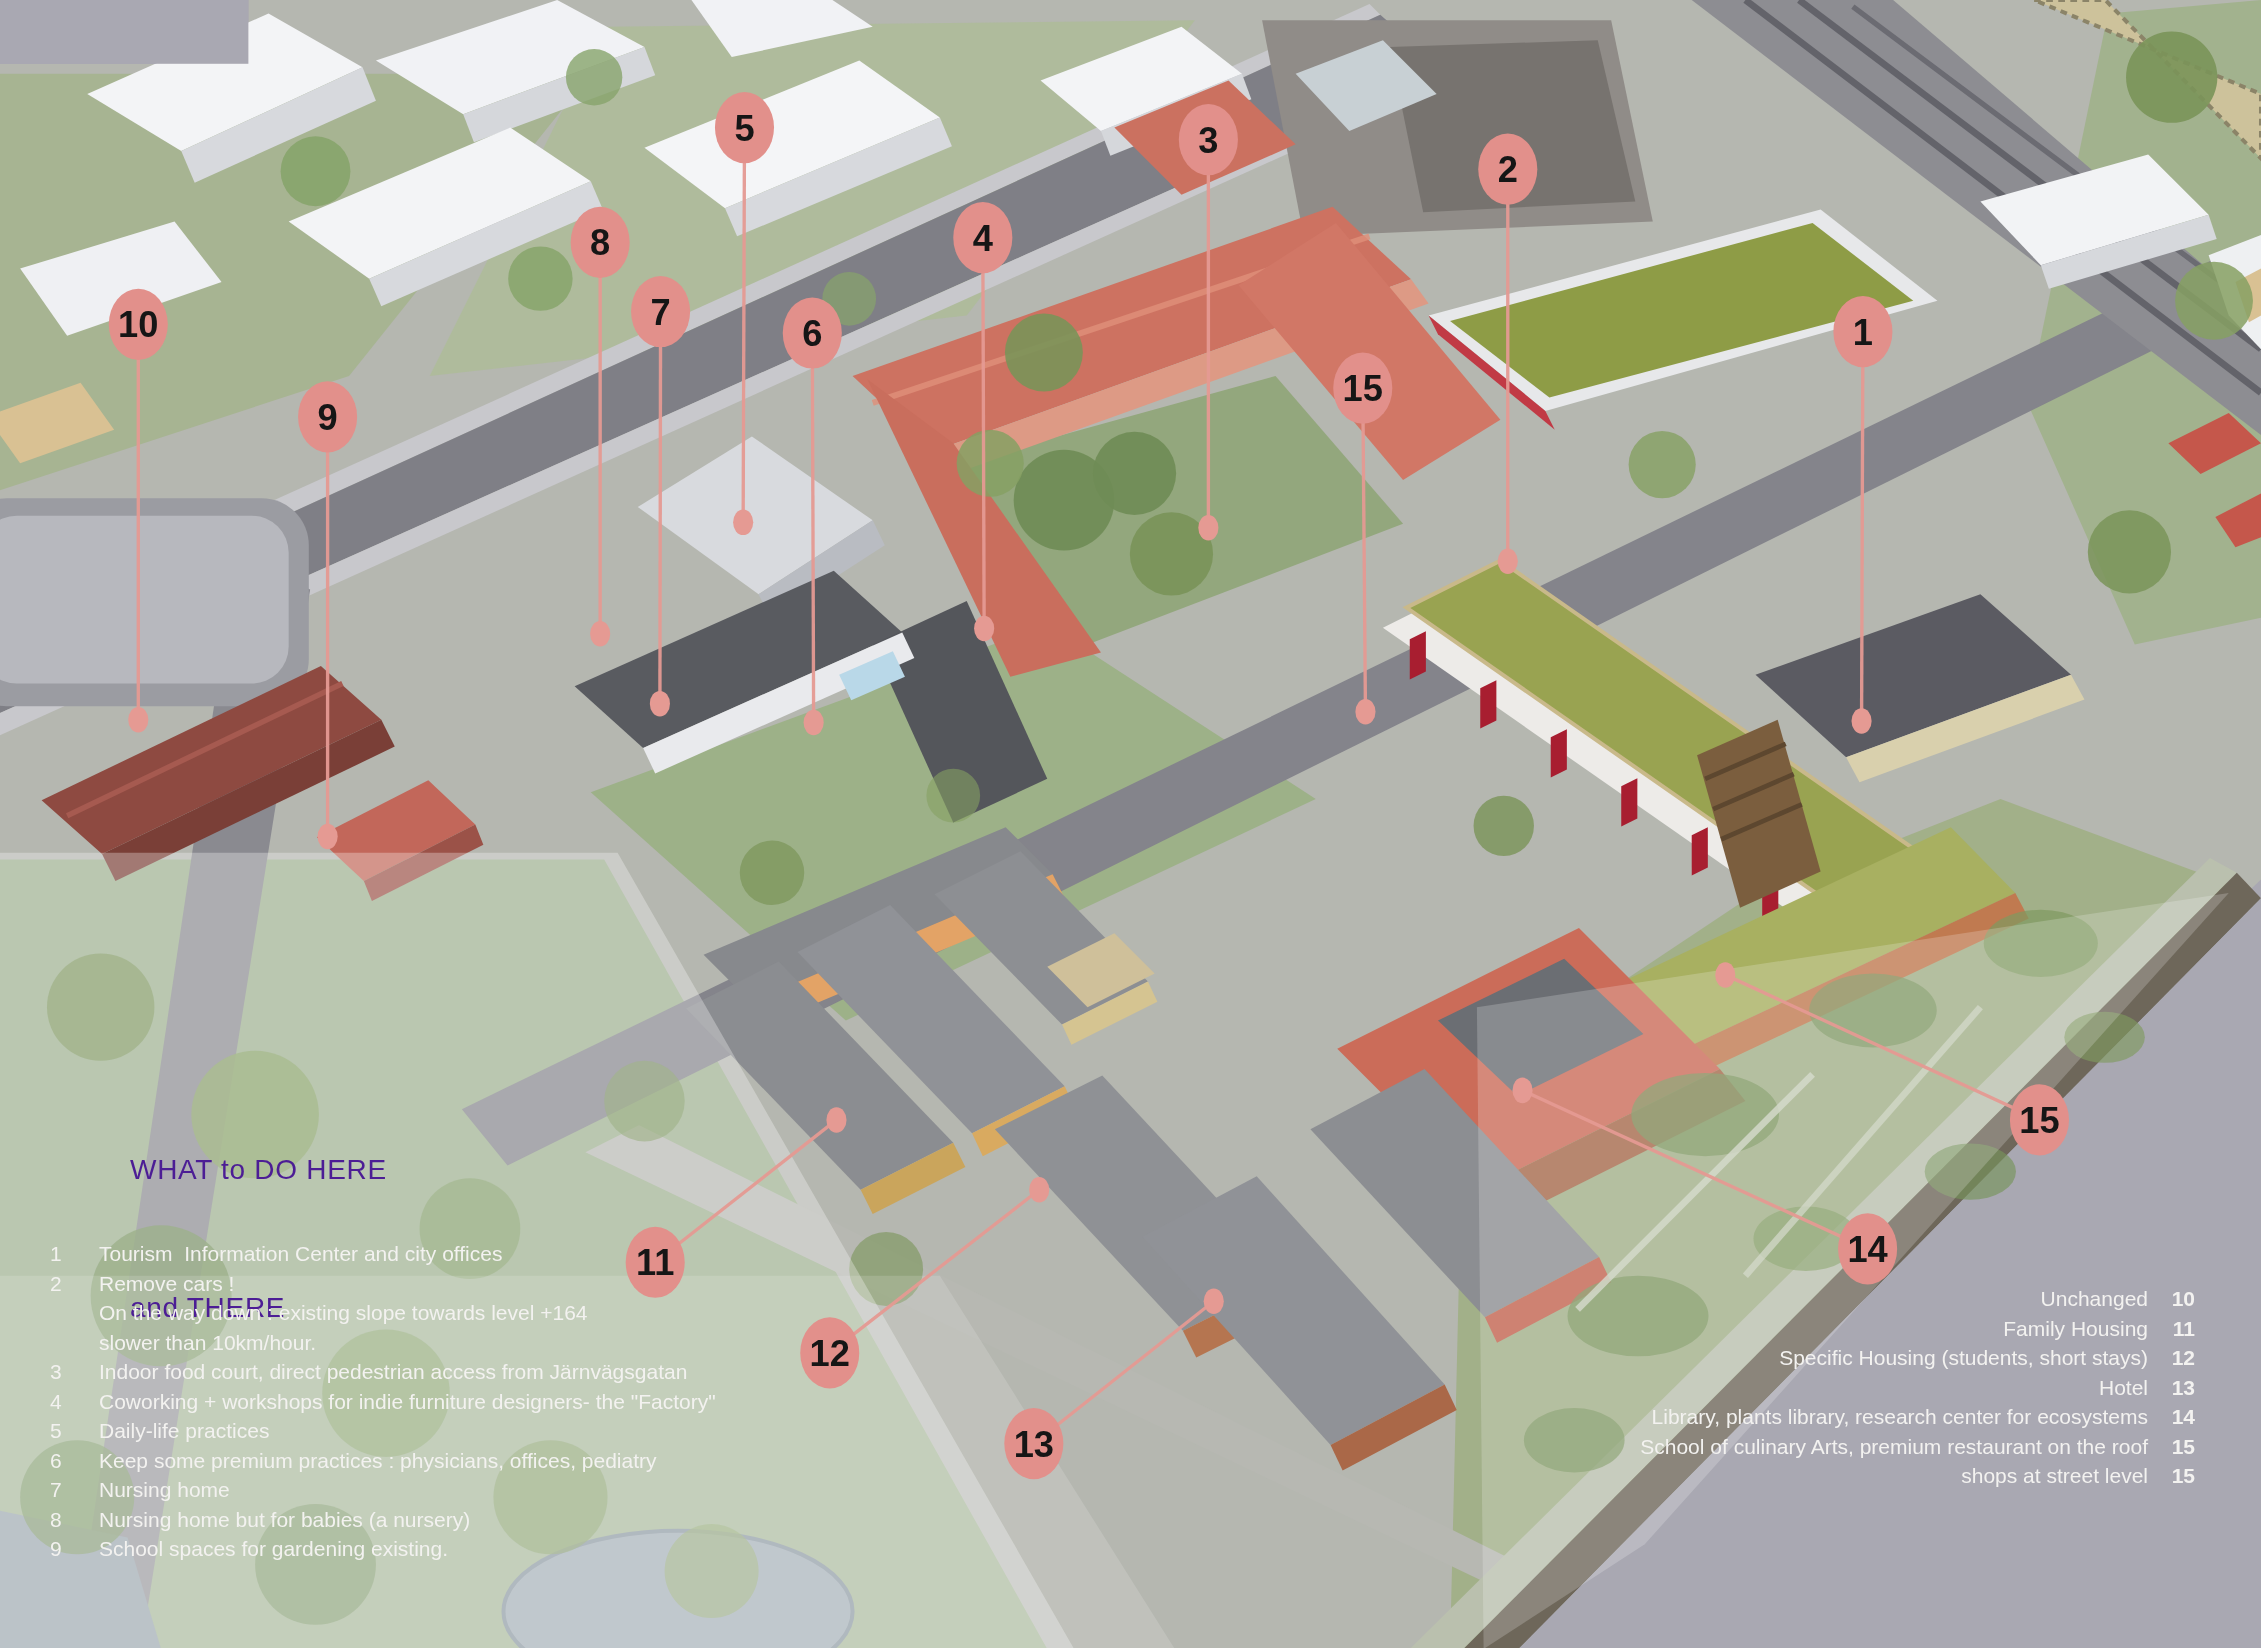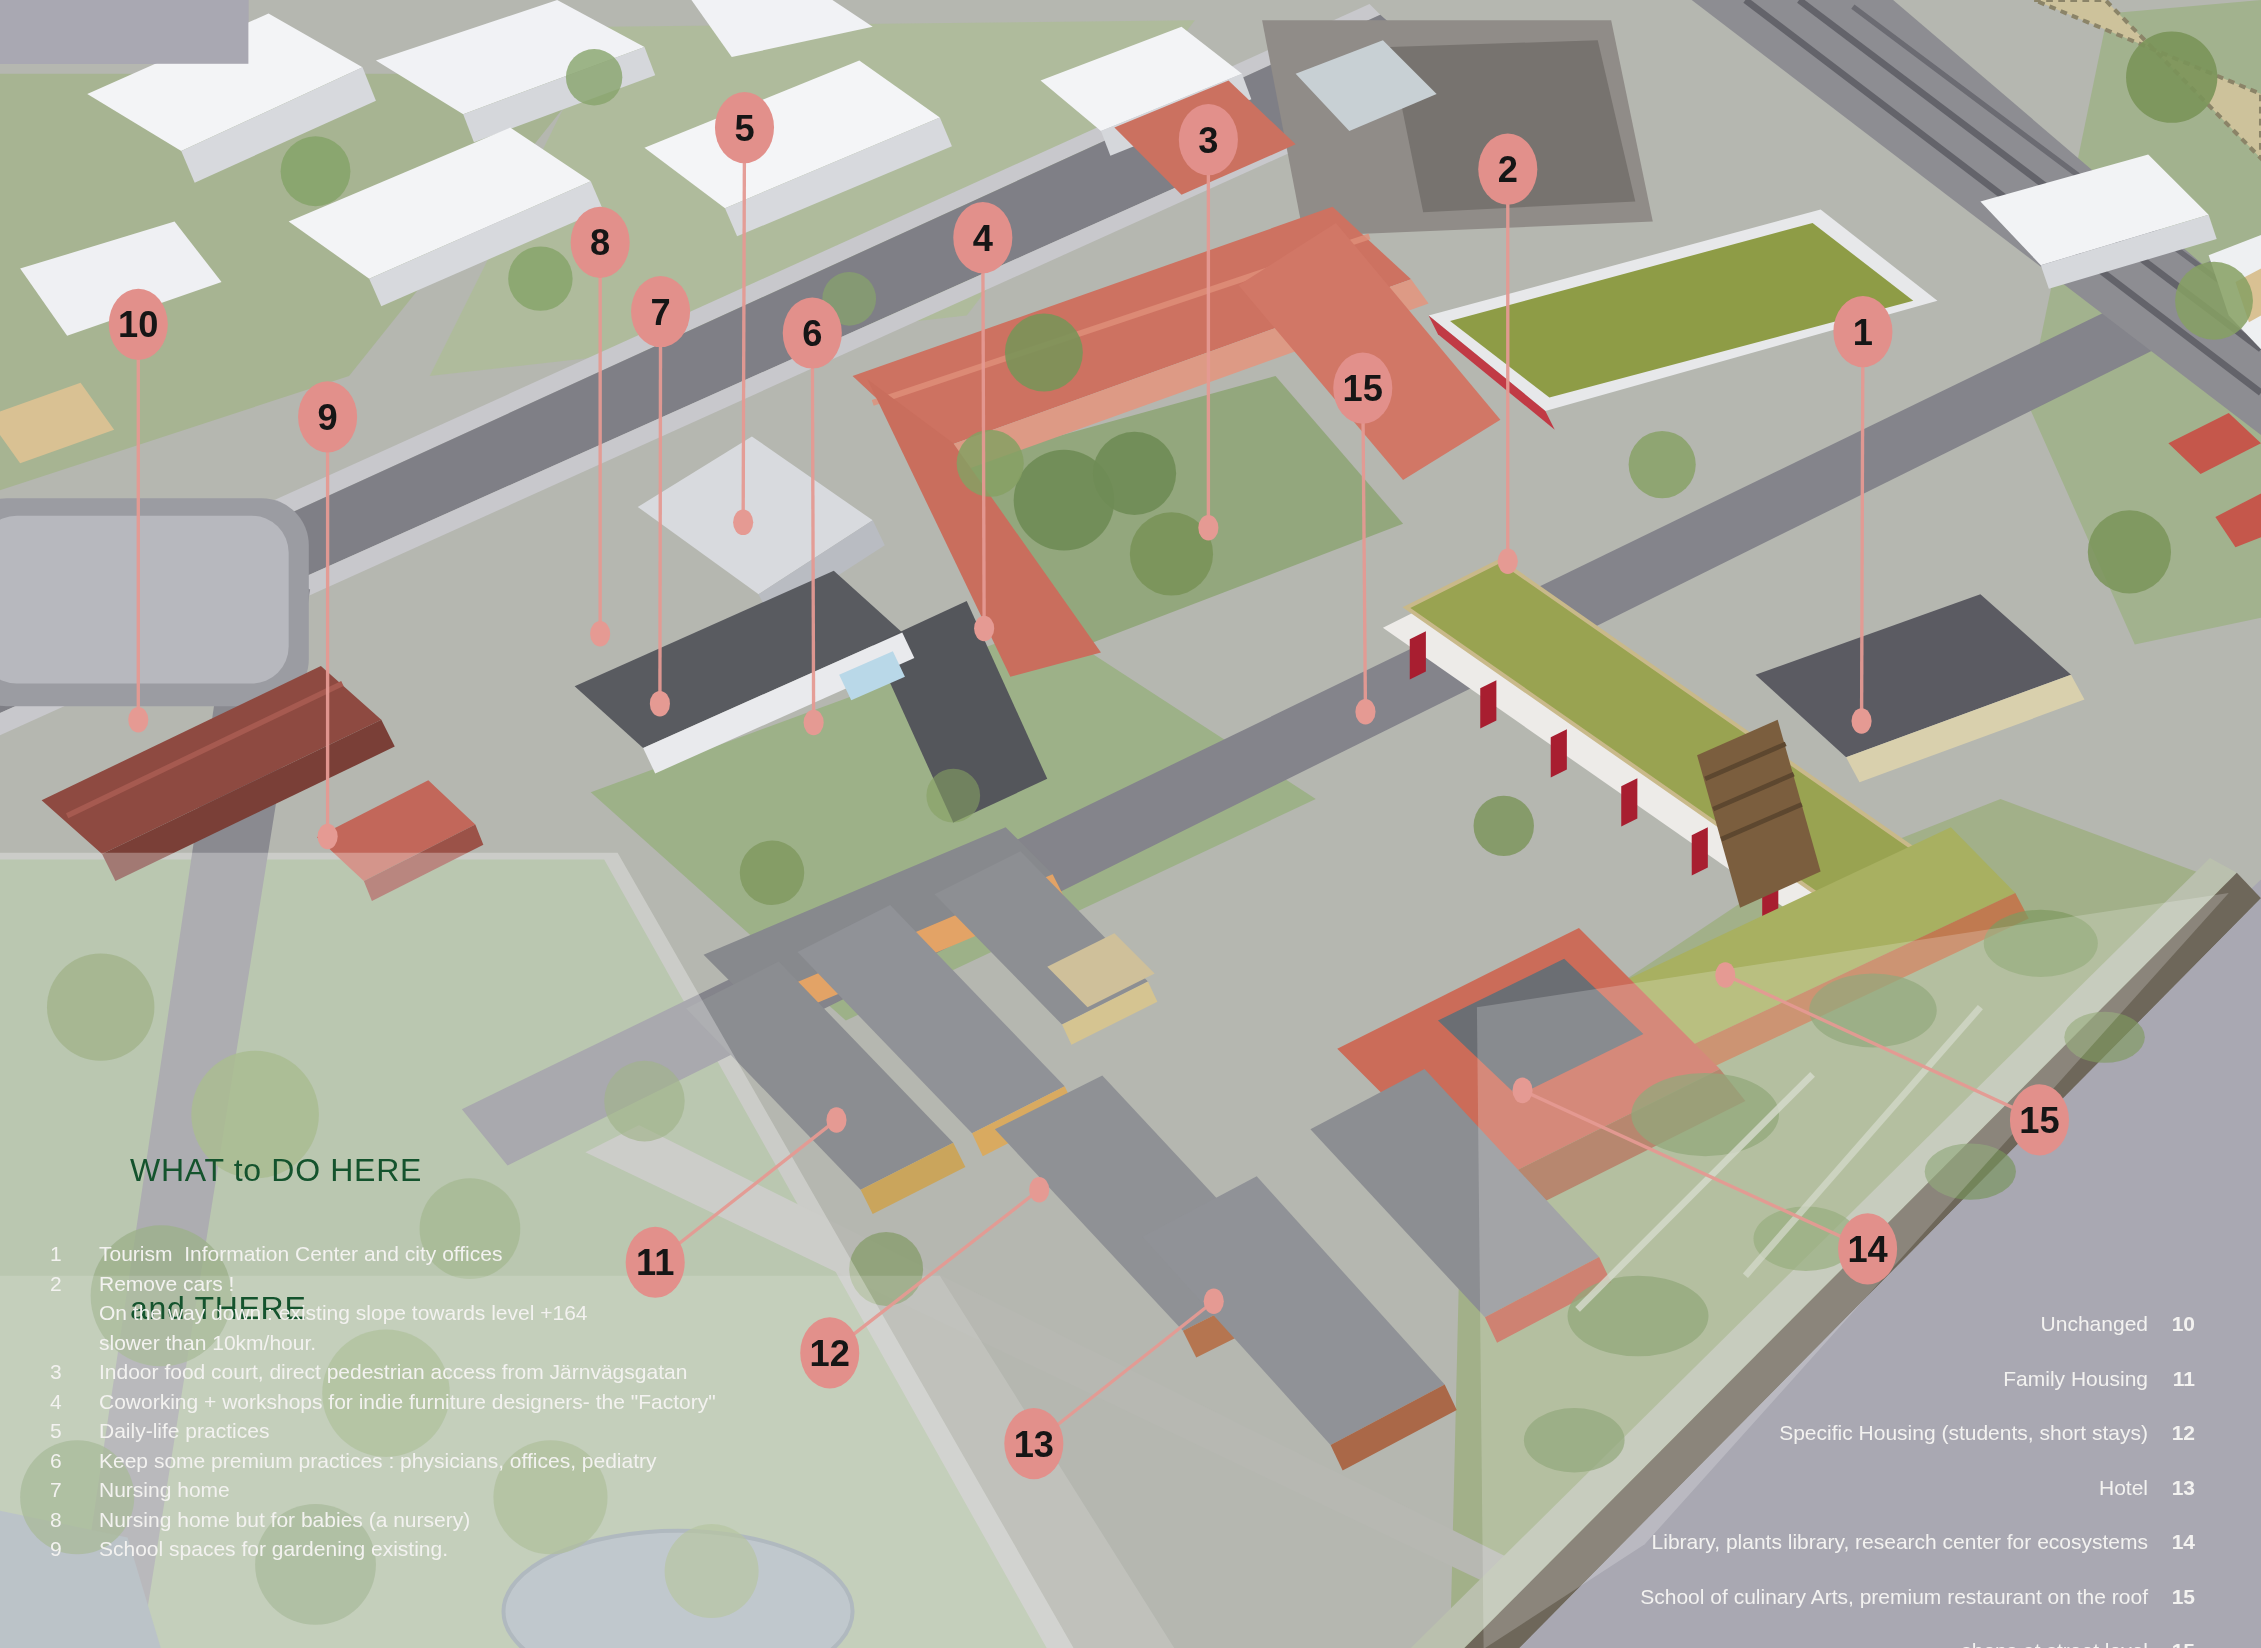--- a/index.html
+++ b/index.html
@@ -1,25 +1,25 @@
 <!DOCTYPE html>
 <html style="font-size:10.7px"><head>
 <meta charset="utf-8">
 <style>
   html,body{margin:0;padding:0;background:#a9a8b2;}
   #stage{position:relative;width:2261px;height:1649px;overflow:hidden;
          font-family:"Liberation Sans",sans-serif;}
   #scene,#overlay{position:absolute;left:0;top:0;width:100%;height:100%;}
-  .title{position:absolute;left:130px;top:1055px;color:#14532d;font-size:32px;
+  .title{position:absolute;left:130px;top:1055px;color:#4c1d95;font-size:28px;
          line-height:46px;letter-spacing:0.7px;white-space:pre;}
   .legend-left{position:absolute;left:50px;top:1239px;color:#f3f2f0;font-size:21px;}
   .legend-left .row{height:29.5px;line-height:29.5px;white-space:pre;display:flex;}
   .legend-left .num{width:49px;flex:0 0 49px;}
   .legend-right{position:absolute;right:66px;top:1284px;color:#f3f2f0;font-size:21px;text-align:right;}
-  .legend-right .row{height:29.5px;line-height:29.5px;display:flex;justify-content:flex-end;align-items:flex-end;margin-top:25px;}
+  .legend-right .row{height:29.5px;line-height:29.5px;display:flex;justify-content:flex-end;align-items:flex-end;}
   .legend-right .lbl{white-space:pre;}
   .legend-right .num{font-weight:bold;width:47px;flex:0 0 47px;text-align:right;}
 </style>
 </head>
 <body>
 
 <div id="stage">
 
   <svg id="scene" viewBox="0 0 3368 2456" preserveAspectRatio="none">
     <rect width="3368" height="2456" fill="#a9a8b2"></rect>

